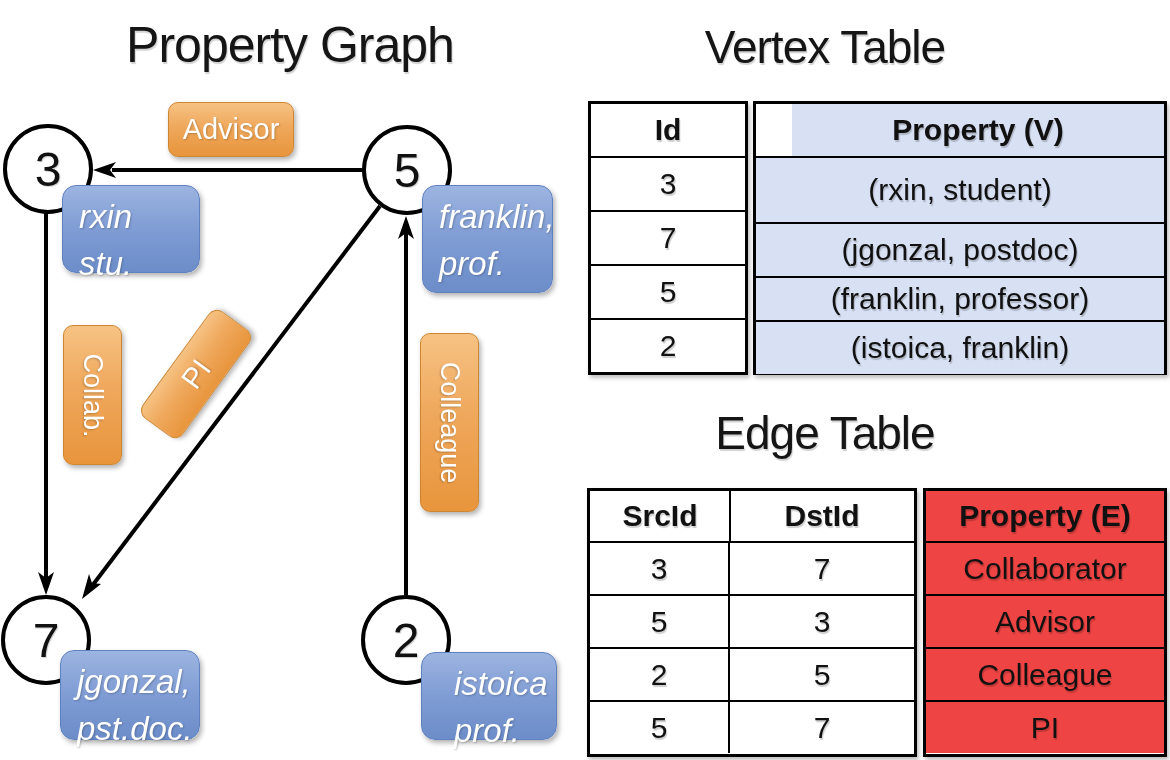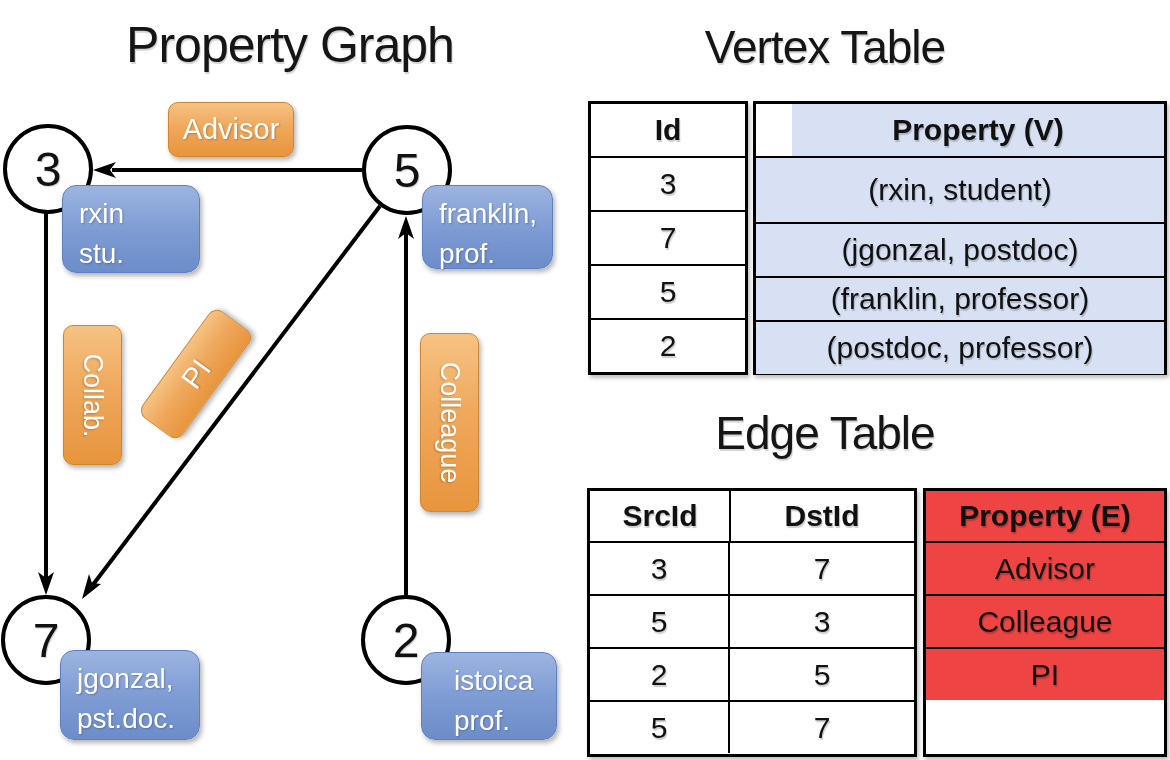--- a/index.html
+++ b/index.html
@@ -25,22 +25,22 @@
     box-shadow:2px 3px 5px rgba(0,0,0,0.30);
     color:#fff;font-size:29px;text-shadow:1px 1px 2px rgba(0,0,0,0.22);
   }
   .olabel .vtxt{transform:rotate(90deg);white-space:nowrap;font-size:27px;}
   
   .blabel{
     position:absolute;
     background:linear-gradient(180deg,#9cb4e0 0%,#7f9cd4 50%,#6c8dc9 100%);
     border:1px solid #5f81bf;border-radius:14px;
     box-shadow:2px 3px 5px rgba(0,0,0,0.30);
-    color:#fff;font-size:28px;line-height:1.42;padding:8px 0 0 16px;
-    text-shadow:1px 1px 2px rgba(0,0,0,0.22);box-sizing:border-box;
+    color:#fff;font-size:33px;line-height:1.42;padding:8px 0 0 16px;
+    text-shadow:1px 1px 2px rgba(0,0,0,0.22);box-sizing:border-box;font-style:italic;
   }
   
   .tblock{
     position:absolute;border:3px solid #000;background:#fff;box-sizing:border-box;
     box-shadow:2px 3px 4px rgba(0,0,0,0.25);
   }
   .trow{
     display:flex;align-items:center;justify-content:center;box-sizing:border-box;
     border-top:2.5px solid #000;font-size:30px;text-shadow:1px 1.5px 1px rgba(0,0,0,0.2);
   }
@@ -92,21 +92,21 @@
   <div class="olabel" style="left:130px;top:349px;width:130px;height:48px;transform:rotate(-54deg);">PI</div>
 
   <div class="olabel" style="left:420px;top:333px;width:57px;height:177px;">
     <span class="vtxt">Colleague</span>
   </div>
 
   <div class="blabel" style="left:62px;top:185px;width:138px;height:88px;">
     <div>rxin</div>
     <div>stu.</div>
   </div>
-  <div class="blabel" style="left:422px;top:185px;width:131px;height:84px;">
+  <div class="blabel" style="left:422px;top:185px;width:131px;height:108px;">
     <div>franklin,</div>
     <div>prof.</div>
   </div>
   <div class="blabel" style="left:60px;top:650px;width:140px;height:90px;">
     <div>jgonzal,</div>
     <div>pst.doc.</div>
   </div>
   <div class="blabel" style="left:421px;top:652px;width:136px;height:88px;padding-left:32px;">
     <div>istoica</div>
     <div>prof.</div>
@@ -120,21 +120,21 @@
     <div class="trow" style="height:54px;">7</div>
     <div class="trow" style="height:54px;">5</div>
     <div class="trow" style="height:54px;">2</div>
   </div>
 
   <div class="tblock" style="left:753px;top:101px;width:414px;height:274px;">
     <div class="trow hdr bluefill" style="height:52px;margin-left:36px;">Property (V)</div>
     <div class="trow bluefill" style="height:66px;">(rxin, student)</div>
     <div class="trow bluefill" style="height:54px;">(jgonzal, postdoc)</div>
     <div class="trow bluefill" style="height:44px;">(franklin, professor)</div>
-    <div class="trow bluefill" style="height:54px;">(postdoc, professor)</div>
+    <div class="trow bluefill" style="height:54px;">(istoica, franklin)</div>
   </div>
 
   <div class="title" style="left:560px;top:406px;width:530px;font-size:46px;">Edge Table</div>
 
   <div class="tblock" style="left:587px;top:488px;width:330px;height:269px;">
     <div class="trow hdr" style="height:50px;border-radius:14px;">
       <div class="cell" style="width:138px;">SrcId</div>
       <div class="cell divl" style="width:184px;text-align:right;">DstId</div>
     </div>
     <div class="trow" style="height:53px;">
@@ -150,18 +150,19 @@
       <div class="cell divl" style="width:186px;">5</div>
     </div>
     <div class="trow" style="height:53px;">
       <div class="cell" style="width:138px;">5</div>
       <div class="cell divl" style="width:186px;">7</div>
     </div>
   </div>
 
   <div class="tblock" style="left:923px;top:488px;width:244px;height:269px;">
     <div class="trow hdr tanfill" style="height:50px;">Property (E)</div>
+    <div class="trow tanfill" style="height:53px;">Collaborator</div>
     <div class="trow tanfill" style="height:53px;">Advisor</div>
     <div class="trow tanfill" style="height:53px;">Colleague</div>
     <div class="trow tanfill" style="height:53px;">PI</div>
   </div>
 
 </div>
 
 </body></html>

